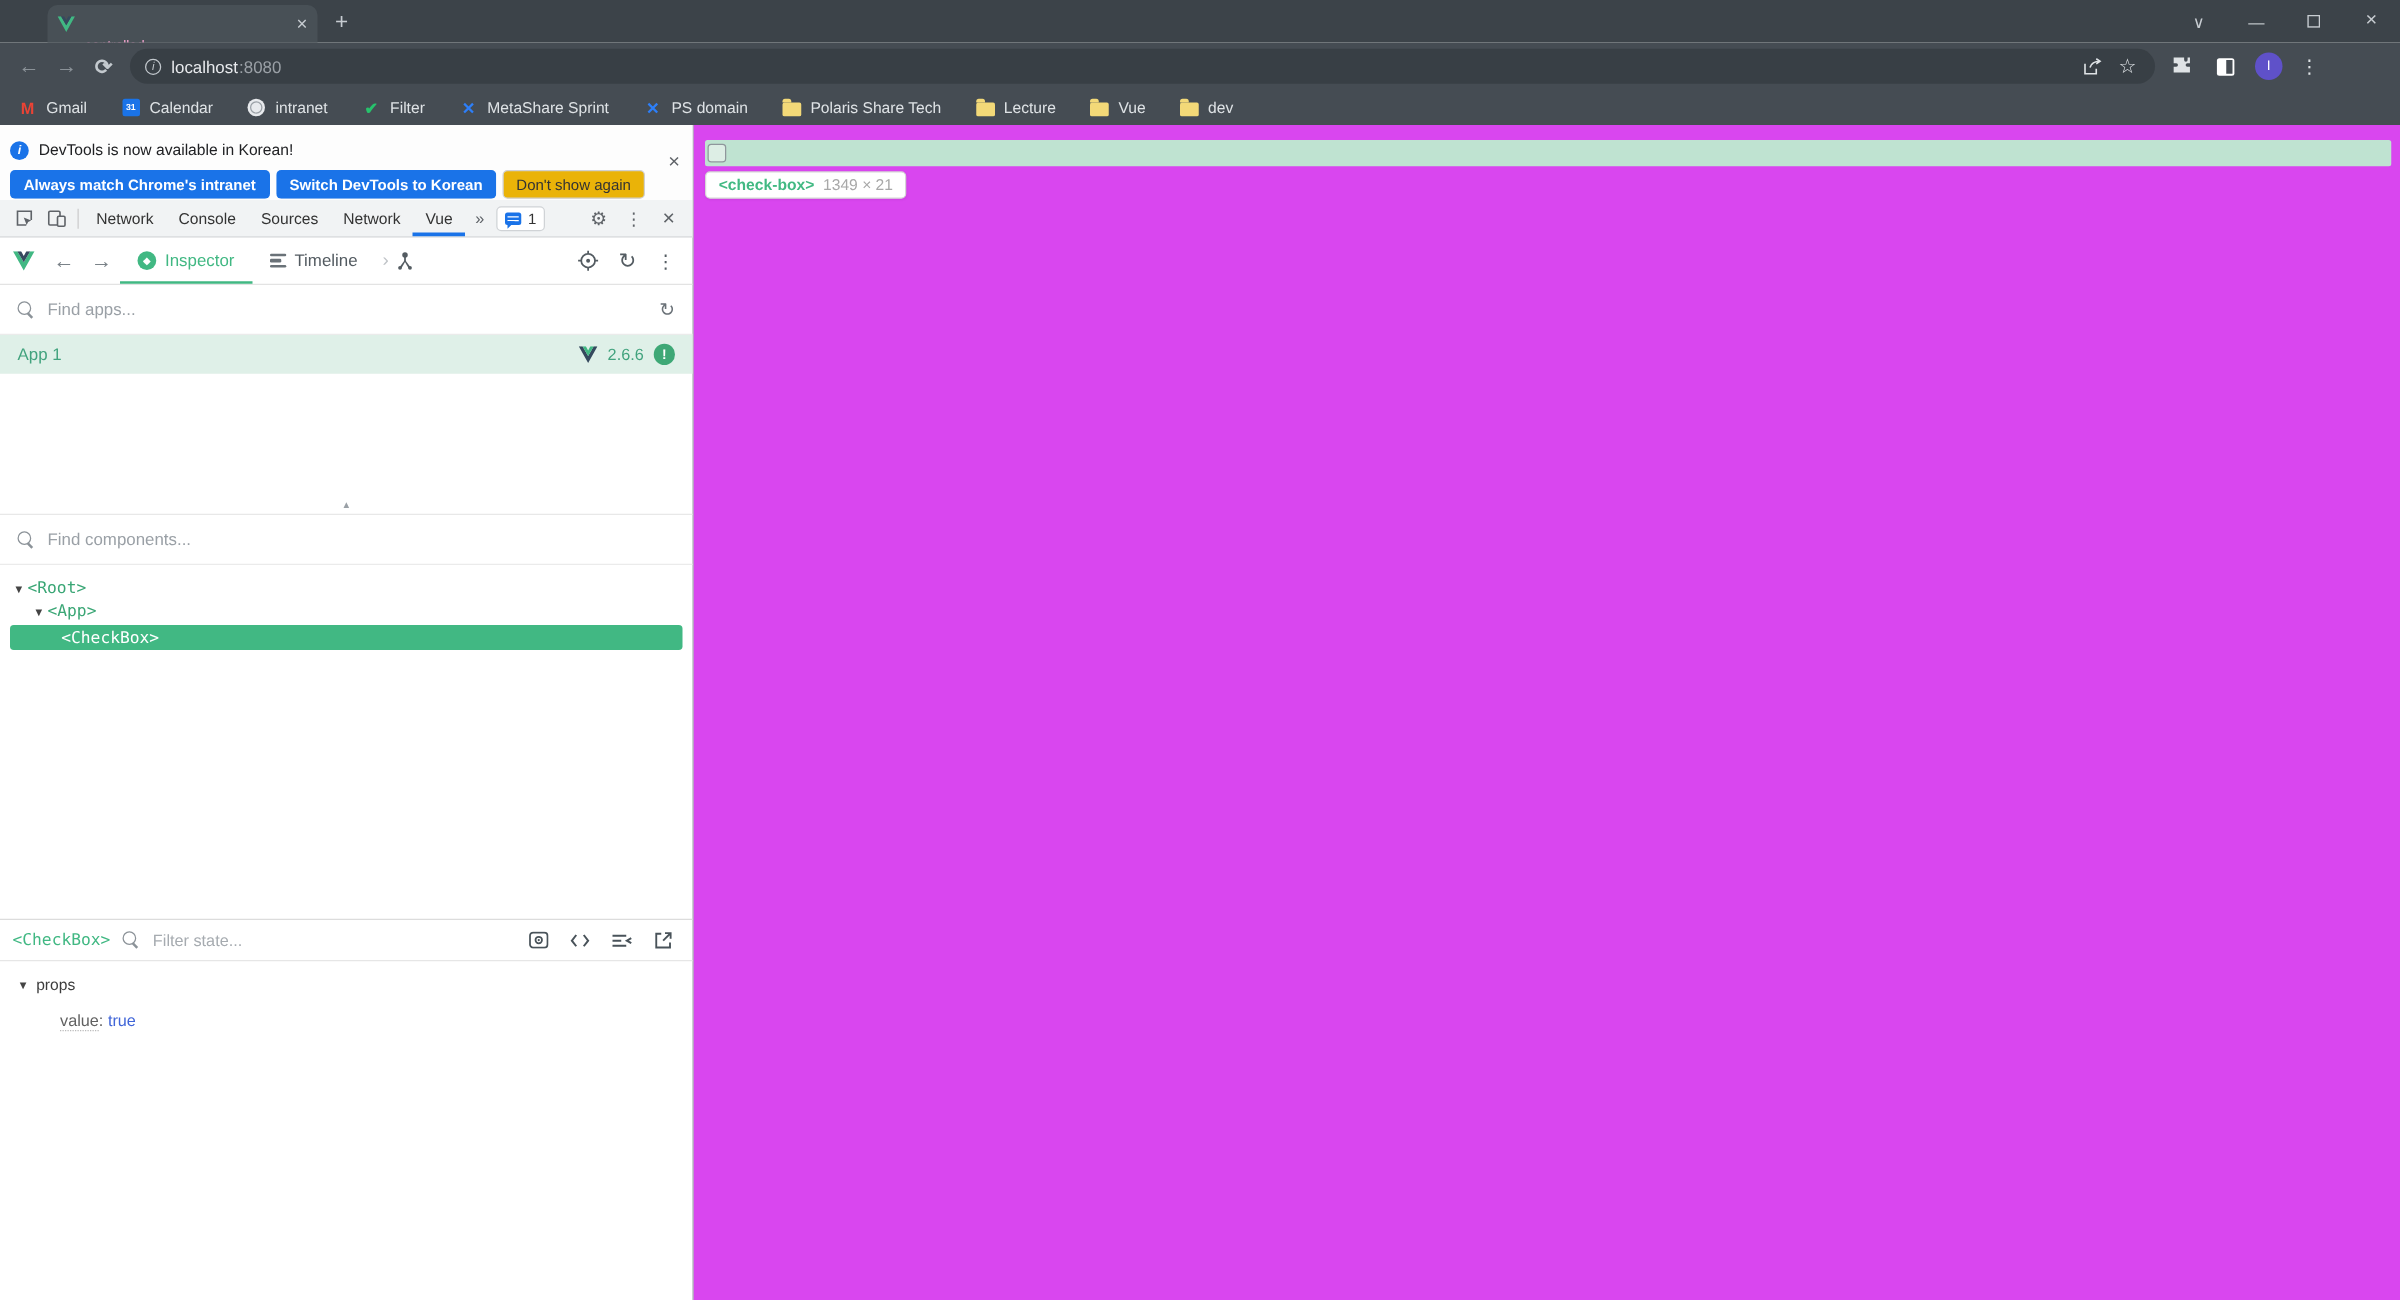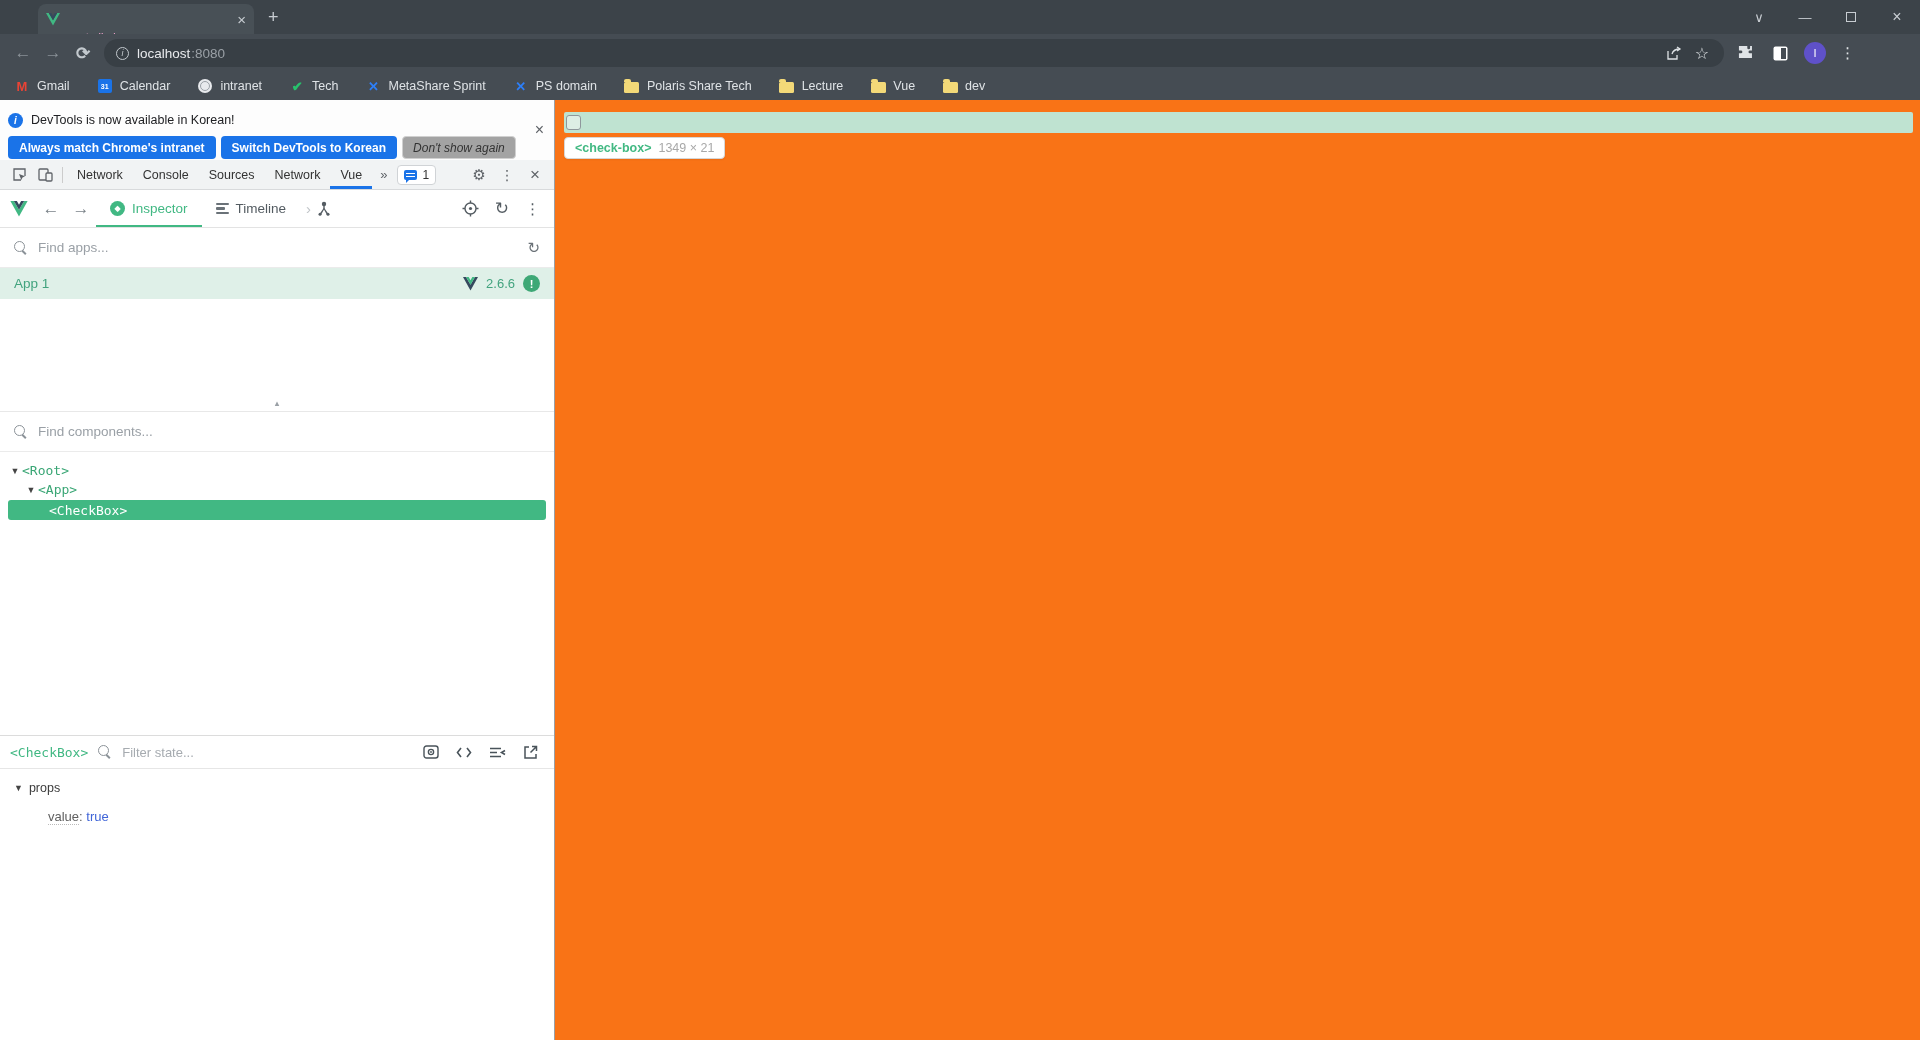--- a/index.html
+++ b/index.html
@@ -47,34 +47,34 @@
   .ic-globe::after { content:""; position:absolute; inset:2px; border-radius:50%; border:1px solid #9aa0a6; }
   .ic-check { color:#27c26c; font-weight:bold; font-size:13px; }
   .ic-bluex { color:#2d7ff9; font-weight:bold; font-size:13px; }
   .folder { position:relative; width:15px; height:11px; background:#f3d978; border-radius:1.5px; margin-top:2px; }
   .folder::before { content:""; position:absolute; top:-3px; left:0; width:7px; height:3px; background:#f3d978; border-radius:2px 2px 0 0; }
 
   
   .main { display:flex; height:940px; }
   .devtools { width:555px; min-width:555px; background:#fff; border-right:1px solid #9aa0a6;
     display:flex; flex-direction:column; color:#202124; }
-  .page { flex:1; position:relative; background:#f97316; }
+  .page { flex:1; position:relative; background:#d946ef; }
 
   
   .infobar { position:relative; height:60px; background:#fdfdfd; padding:8px 8px 0 8px; }
   .info-row { display:flex; align-items:center; gap:8px; height:24px; }
   .blue-info { width:15px; height:15px; border-radius:50%; background:#1a73e8; color:#fff;
     font-size:10px; font-weight:bold; font-style:italic; display:flex; align-items:center; justify-content:center; }
   .info-msg { font-size:12.5px; color:#202124; }
   .infobar-close { position:absolute; right:10px; top:22px; color:#5f6368; font-size:16px; line-height:1; }
   .btn-row { display:flex; gap:5px; margin-top:4px; }
   .ib-btn { height:23px; padding:0 10px; border-radius:4px; font-size:12px; font-weight:bold;
     display:flex; align-items:center; border:1px solid transparent; }
   .ib-btn.primary { background:#1a73e8; color:#fff; }
-  .ib-btn.plain { background:#a3a3a3; color:#333; border:1px solid #d0d0d0; font-weight:normal;font-style:italic; }
+  .ib-btn.plain { background:#eab308; color:#333; border:1px solid #d0d0d0; font-weight:normal; }
 
   
   .dt-tabs { height:30px; background:#f1f3f4; border-bottom:1px solid #d8dadc;
     display:flex; align-items:center; padding:0 6px; }
   .dt-icon { width:26px; height:26px; display:flex; align-items:center; justify-content:center; color:#5f6368; }
   .dt-sep { width:1px; height:16px; background:#ccc; margin:0 4px; }
   .dt-tab { height:100%; display:flex; align-items:center; padding:0 10px; font-size:12.5px; color:#333;
     border-bottom:3px solid transparent; padding-top:3px; }
   .dt-tab.active { border-bottom-color:#1a73e8; }
   .dt-more { color:#5f6368; font-size:13px; padding:0 8px; }
@@ -229,21 +229,21 @@
       <span>Calendar</span>
     </div>
   <div class="bm">
       <span class="bm-ic">
         <span class="ic-globe"></span>
       </span>
       <span>intranet</span>
     </div>
   <div class="bm">
       <span class="bm-ic ic-check">✔</span>
-      <span>Tech</span>
+      <span>Filter</span>
     </div>
   <div class="bm">
       <span class="bm-ic ic-bluex">✕</span>
       <span>MetaShare Sprint</span>
     </div>
   <div class="bm">
       <span class="bm-ic ic-bluex">✕</span>
       <span>PS domain</span>
     </div>
   <div class="bm">

